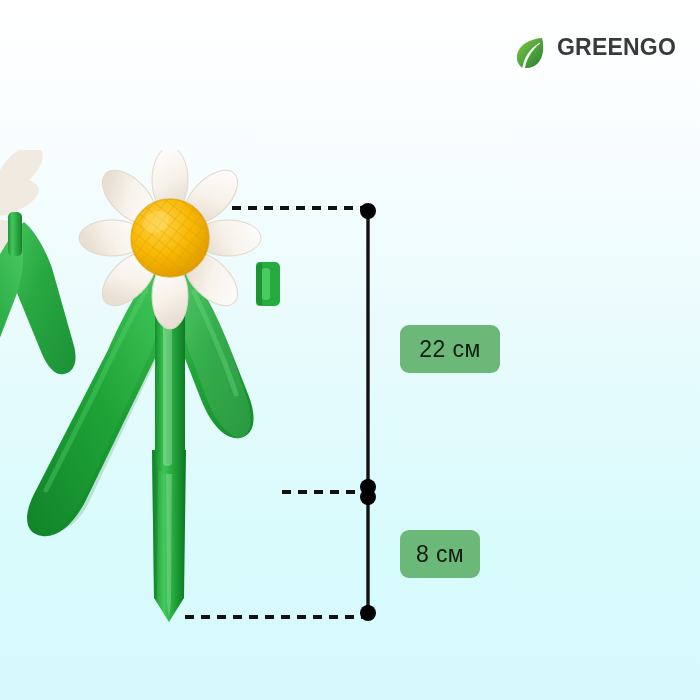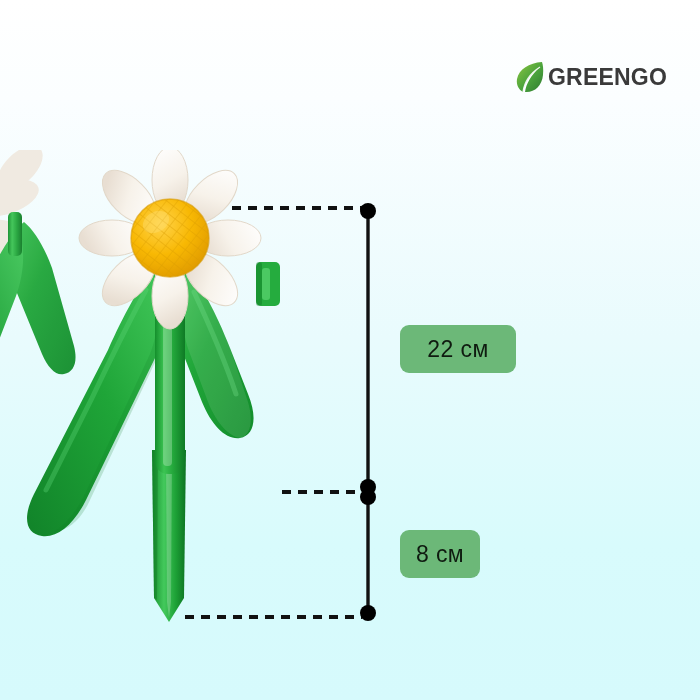--- a/index.html
+++ b/index.html
@@ -17,26 +17,25 @@
     width: 700px;
     height: 700px;
     background: linear-gradient(to bottom, #ffffff 0%, #fbfeff 14%, #e9fbfd 48%, #d8fbfc 78%, #d6fafc 100%);
     overflow: hidden;
   }
 
   
   #brand-logo {
     position: absolute;
     left: 515px;
-    top: 56px;
+    top: 36px;
     width: 150px;
     height: 42px;
     display: flex;
-    align-items: center;
-    gap: 3px;
+    gap: 12px;
   }
   #brand-leaf-icon {
     width: 30px;
     height: 34px;
     flex: 0 0 auto;
   }
   #brand-wordmark {
     font-family: "Liberation Sans", sans-serif;
     font-size: 23px;
     font-weight: bold;
@@ -87,21 +86,21 @@
     font-size: 23px;
     letter-spacing: 0.4px;
     display: flex;
     align-items: center;
     justify-content: center;
     white-space: nowrap;
   }
   #measure-badge-upper {
     left: 400px;
     top: 325px;
-    width: 116px;
+    width: 100px;
     height: 48px;
     justify-content: center;
   }
   #measure-badge-lower {
     left: 400px;
     top: 530px;
     width: 80px;
     height: 48px;
     text-align: right;
   }

